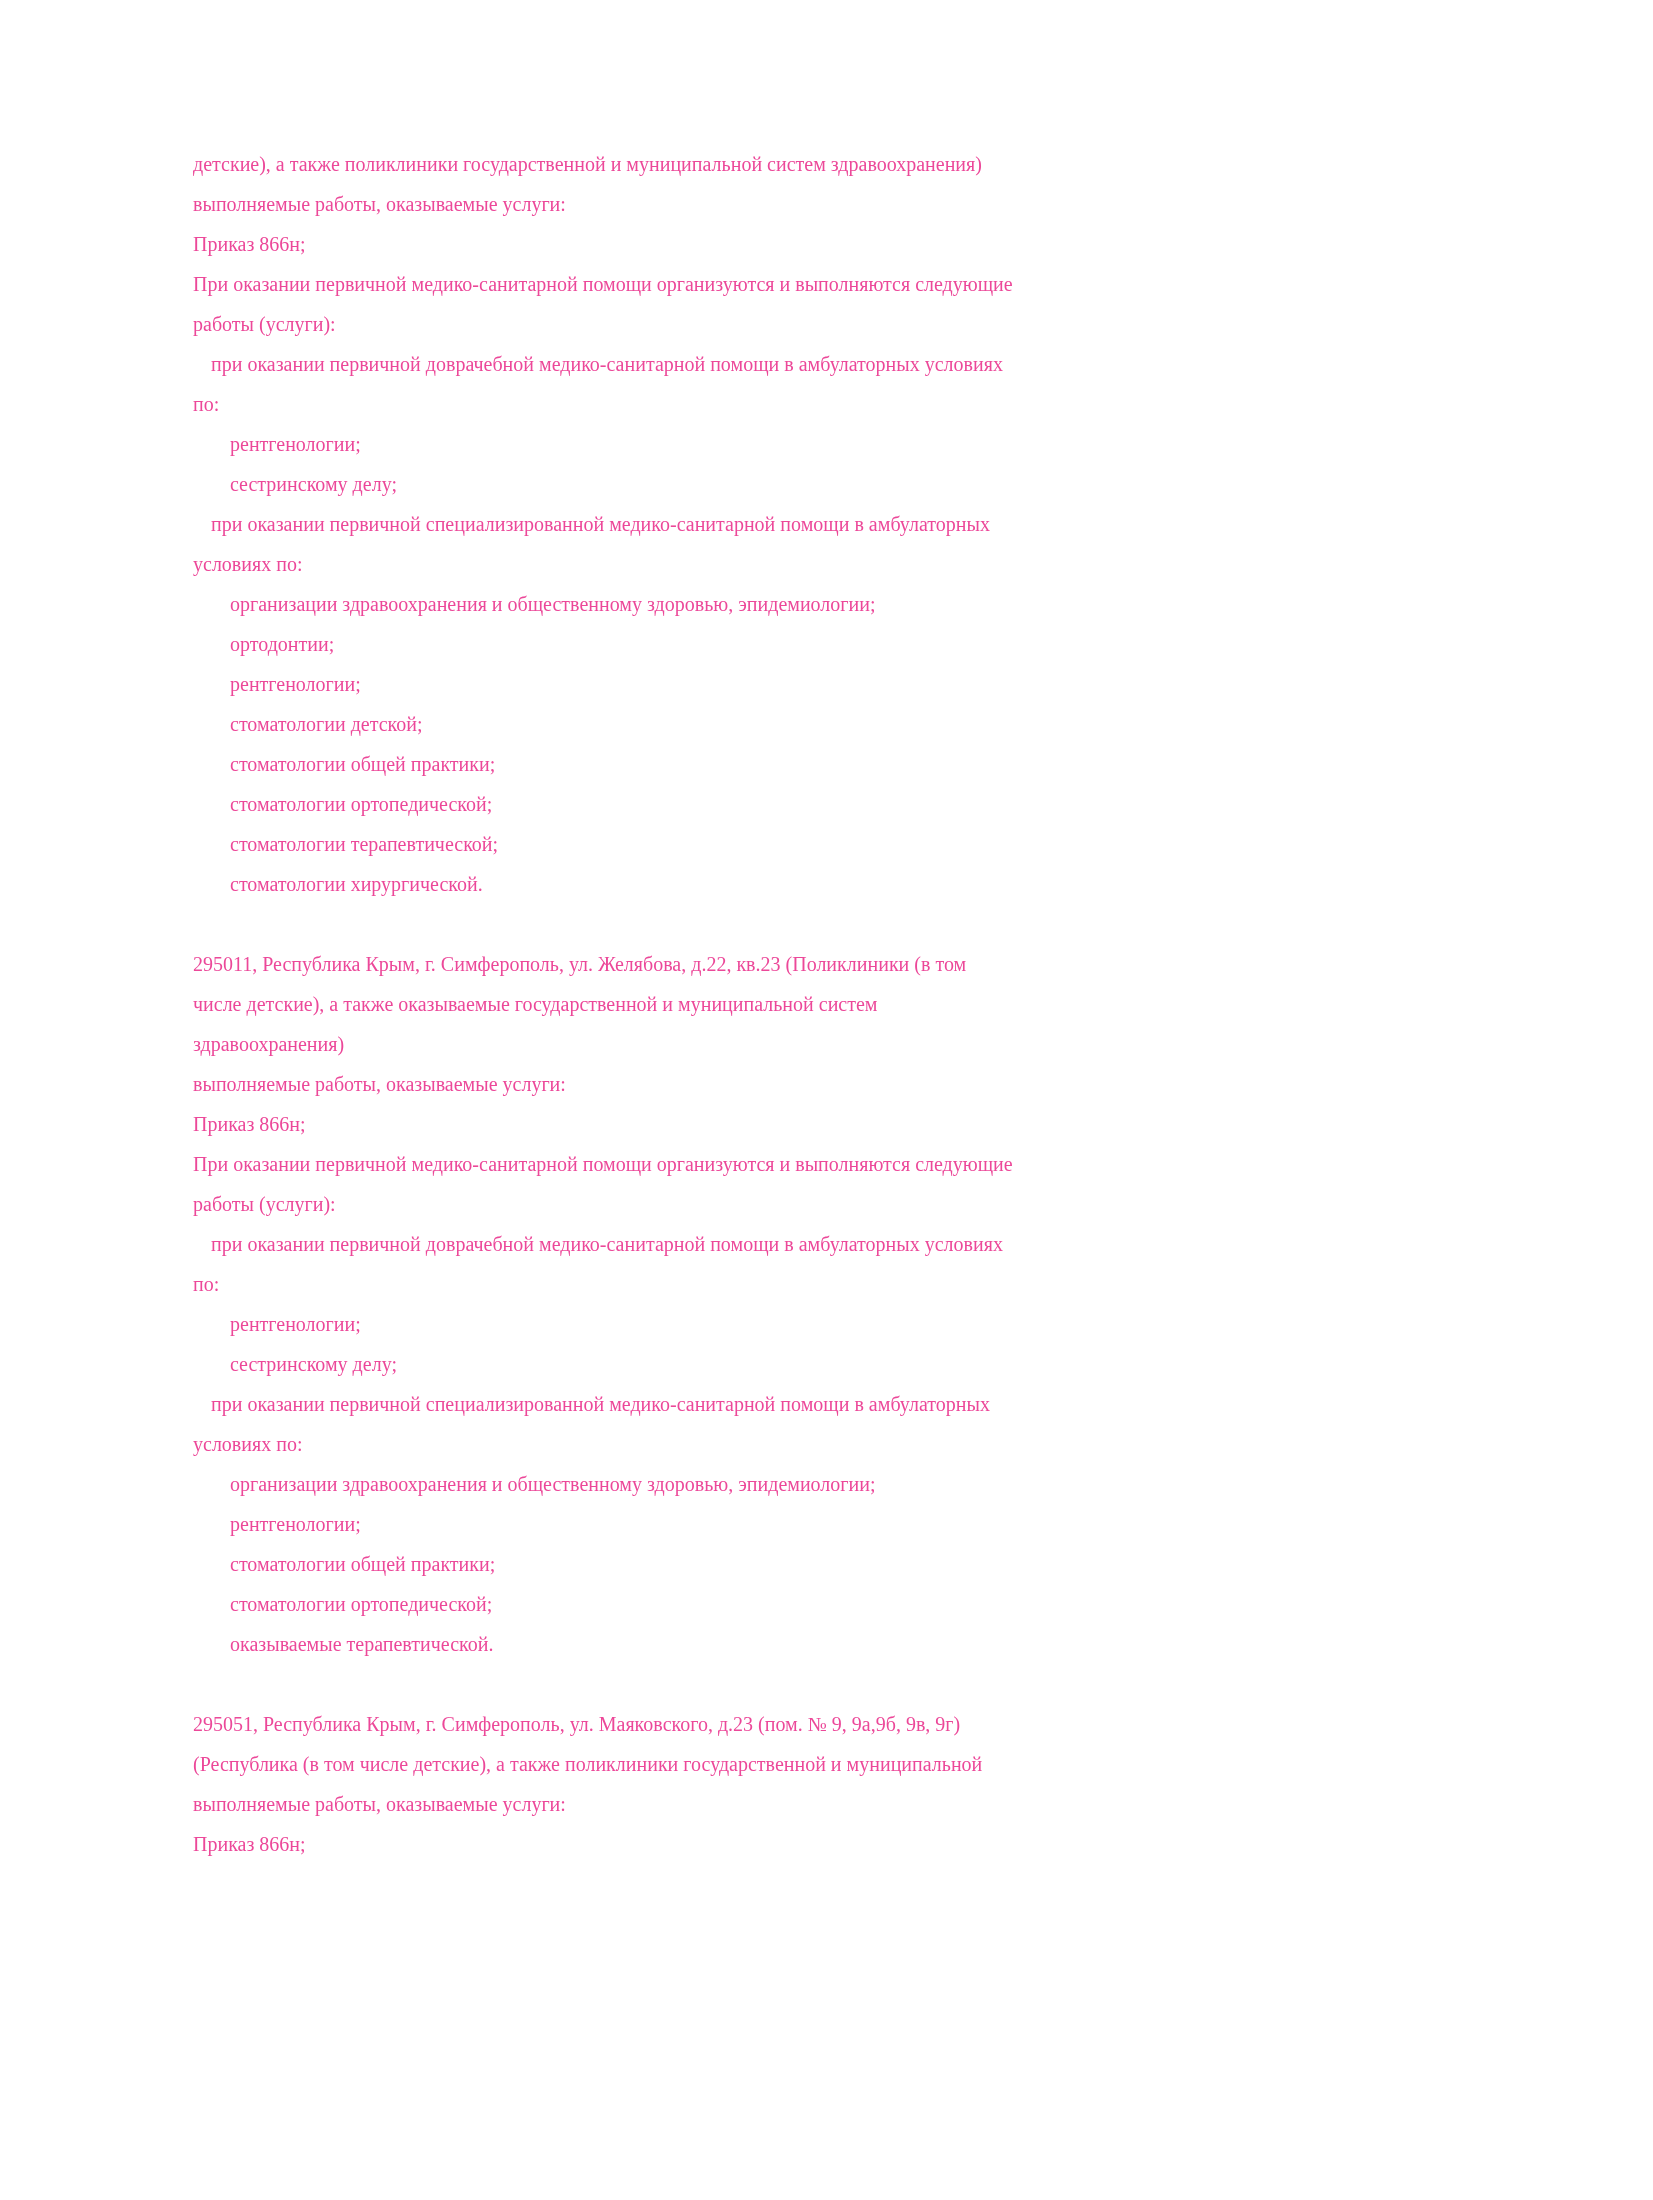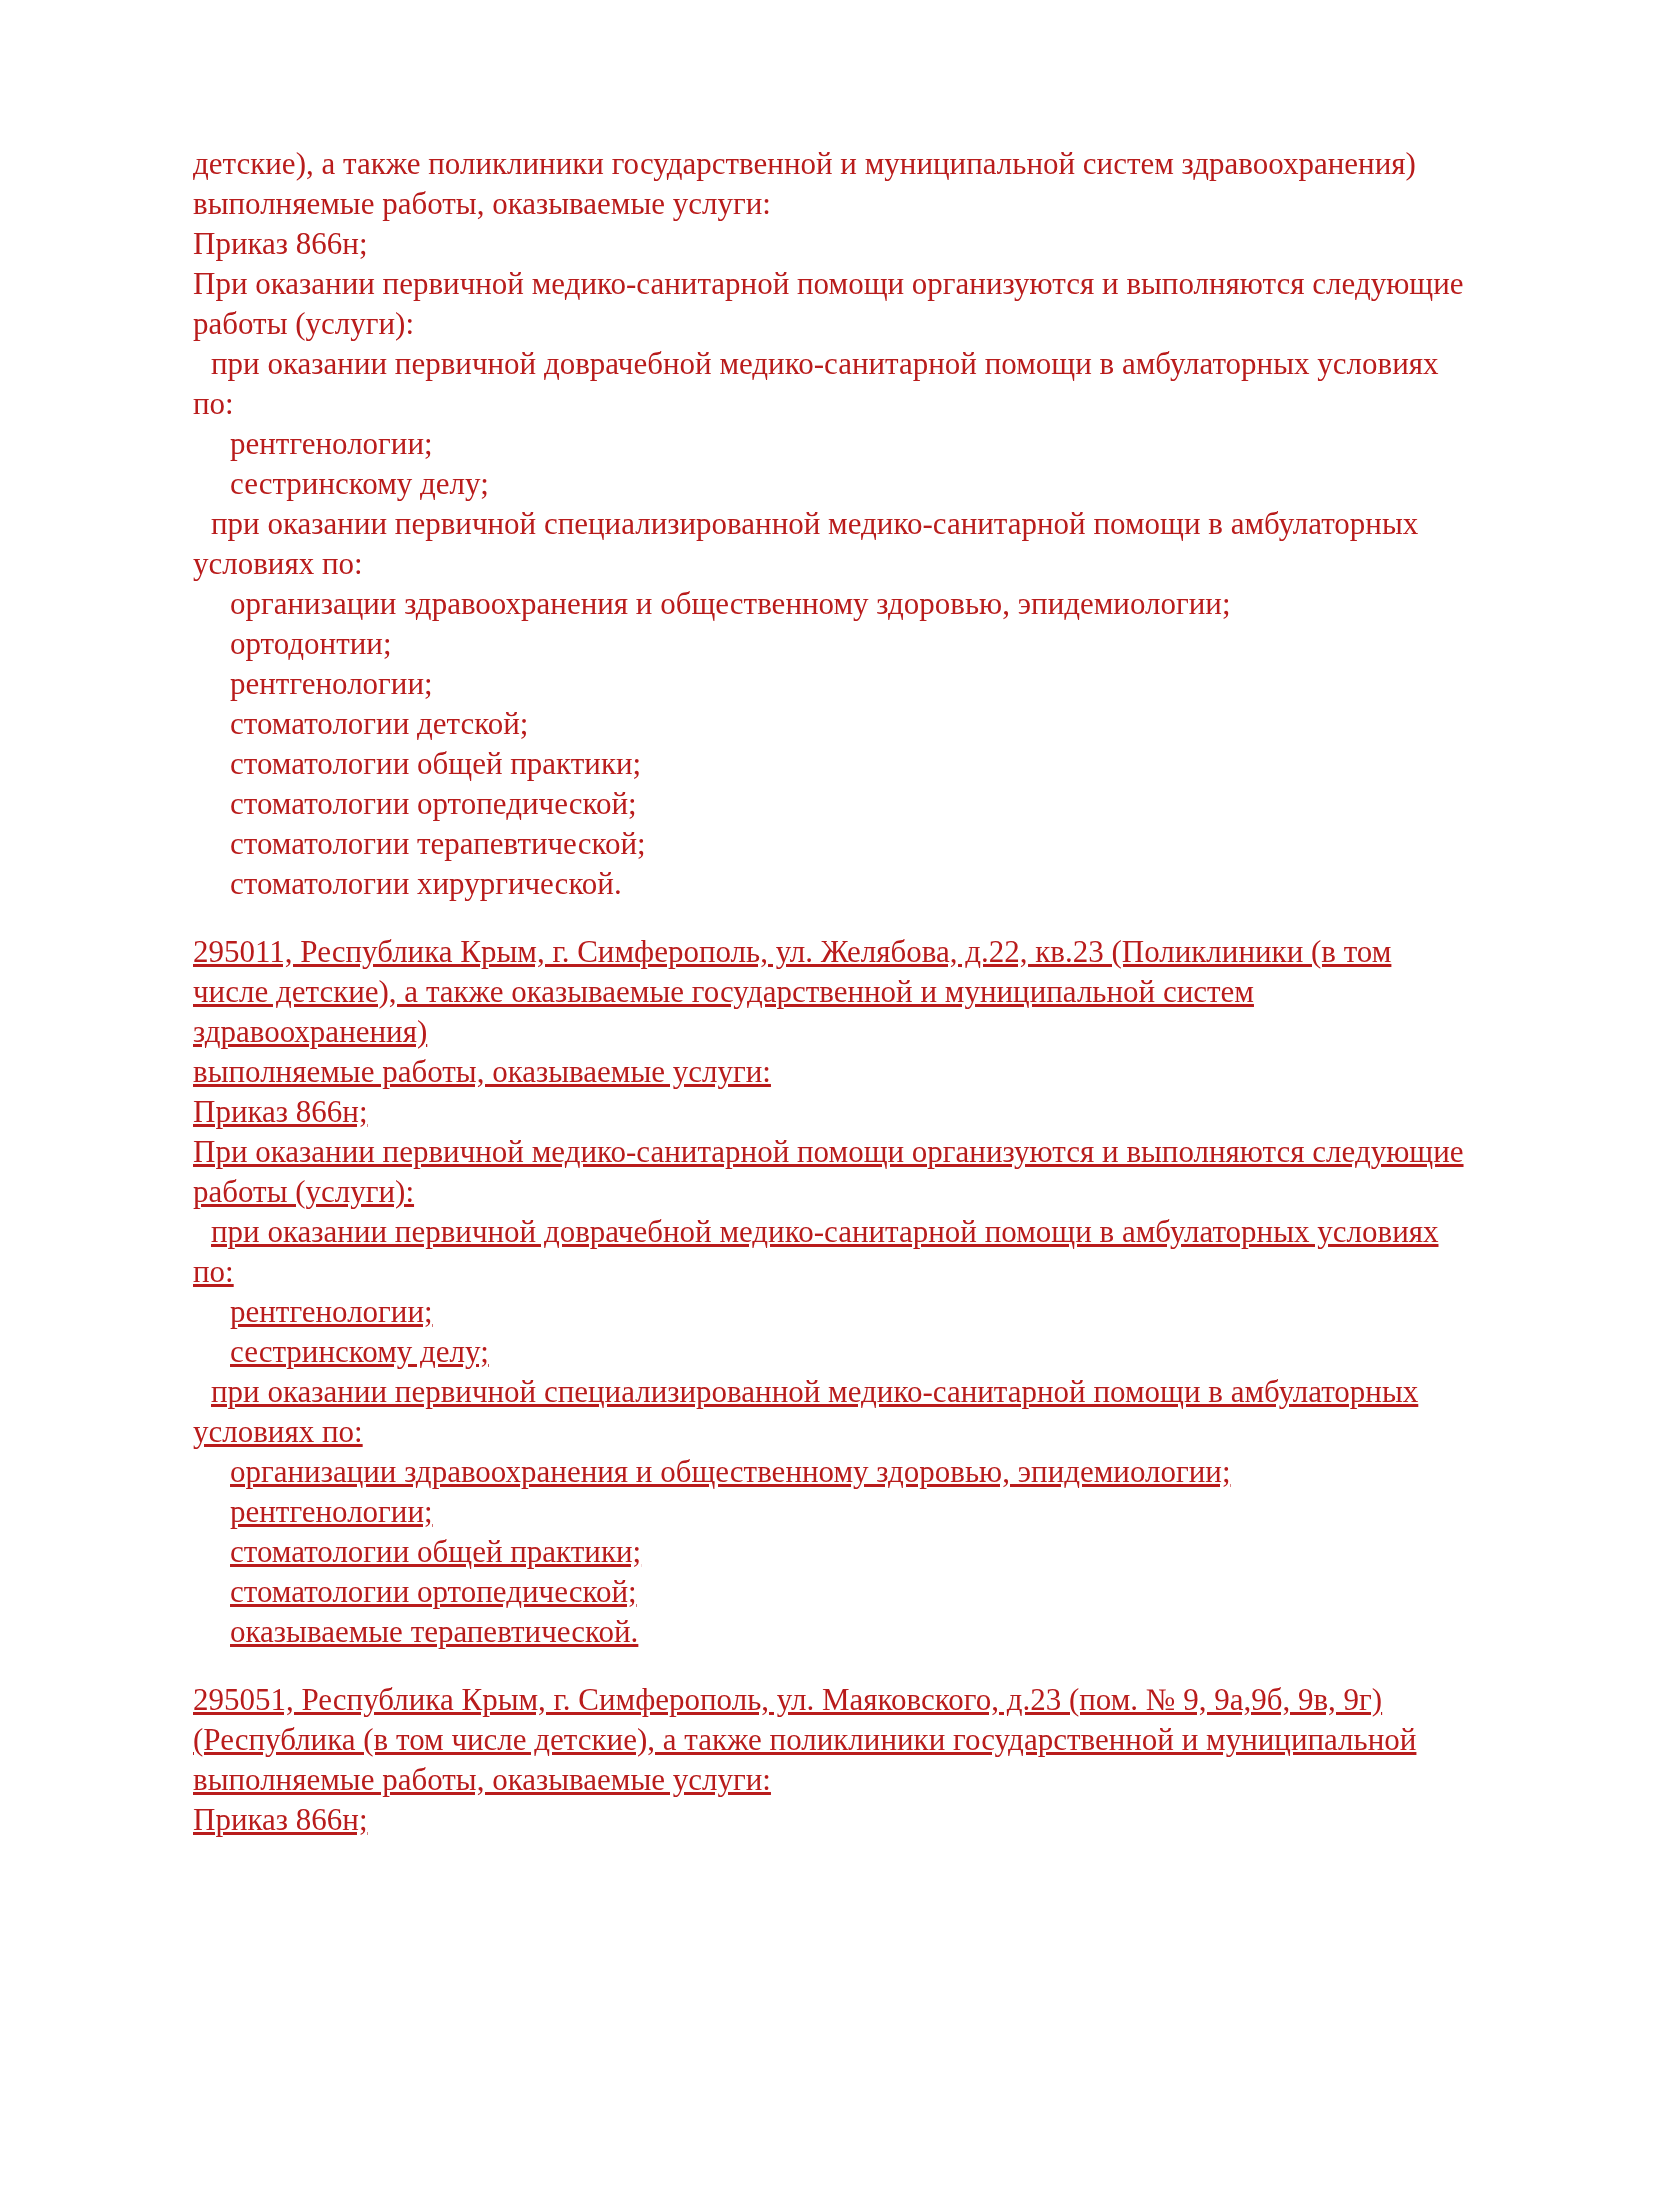--- a/index.html
+++ b/index.html
@@ -11,28 +11,27 @@
     width: 1653px;
     height: 2200px;
     overflow: hidden;
   }
   .page {
     box-sizing: border-box;
     width: 1653px;
     height: 2200px;
     background: #ffffff;
     padding: 144px 118px 0 193px;
-    color: #b91c1c;
+    color: #ec4899;
     font-family: "Liberation Serif", "DejaVu Serif", serif;
-    font-size: 31px;
+    font-size: 20px;
     line-height: 40px;
   }
   .block + .block {
-    margin-top: 28px; 
-    text-decoration: underline;
+    margin-top: 40px; 
   }
   .line {
     white-space: pre;
     min-height: 40px;
   }
   .ind-1 { padding-left: 18px; }
   .ind-2 { padding-left: 37px; }
 </style>
 </head>
 <body>

